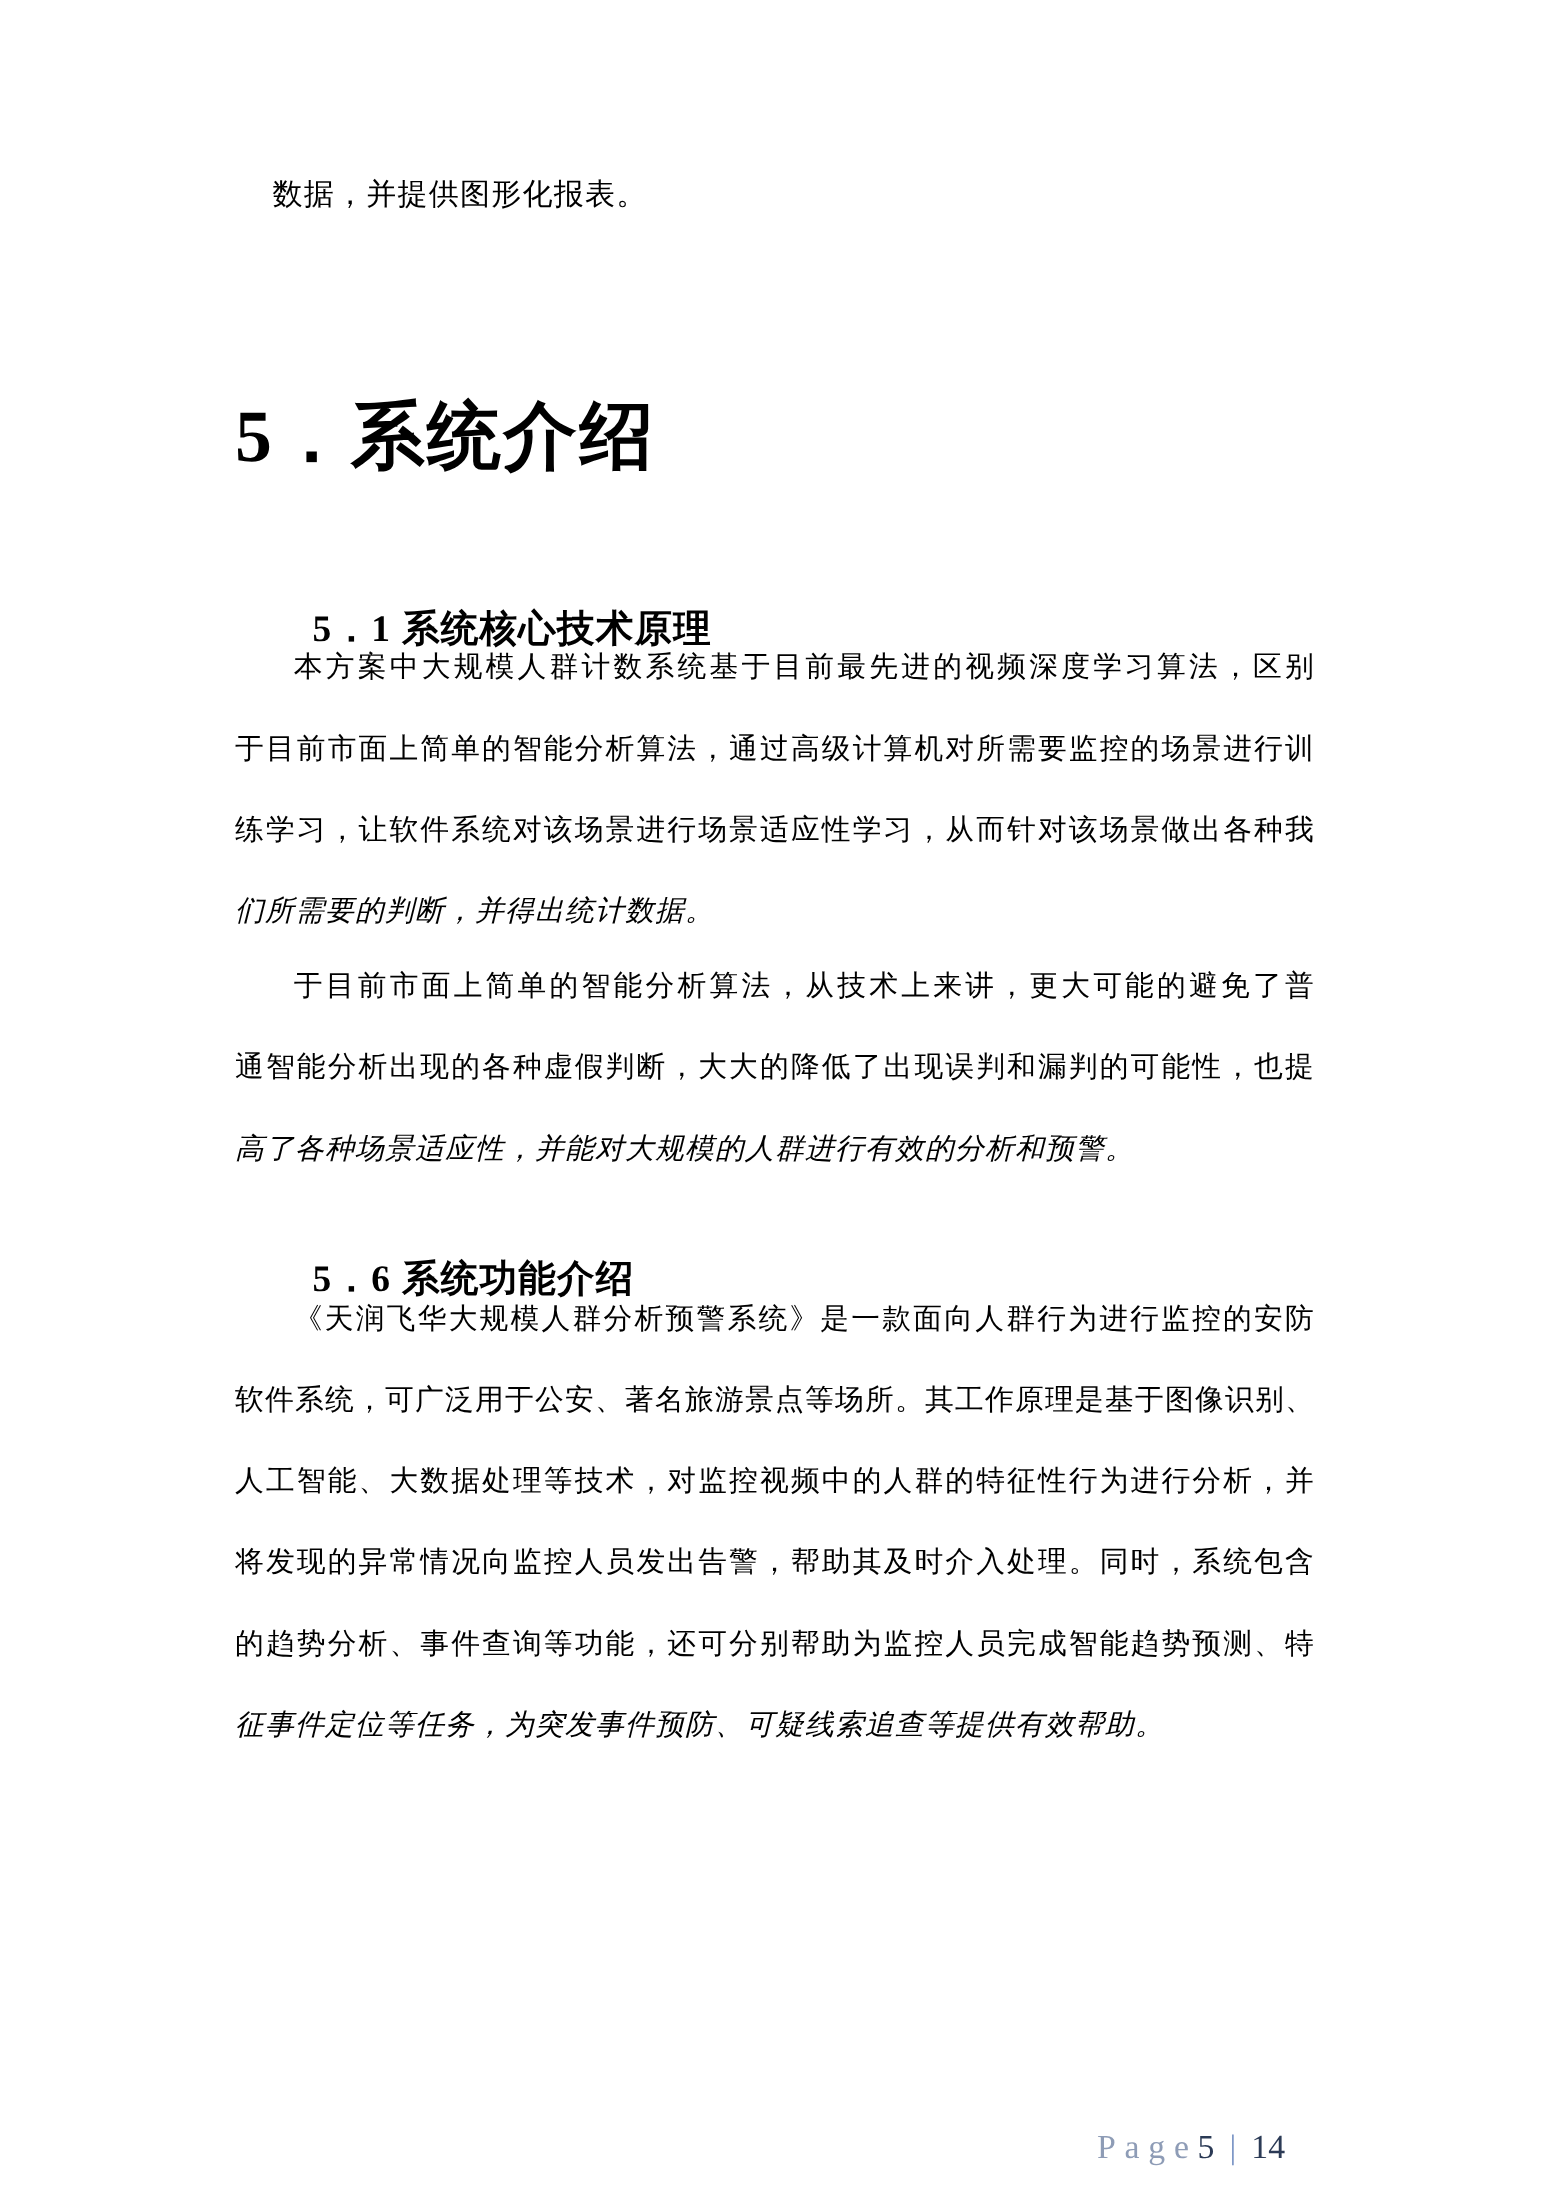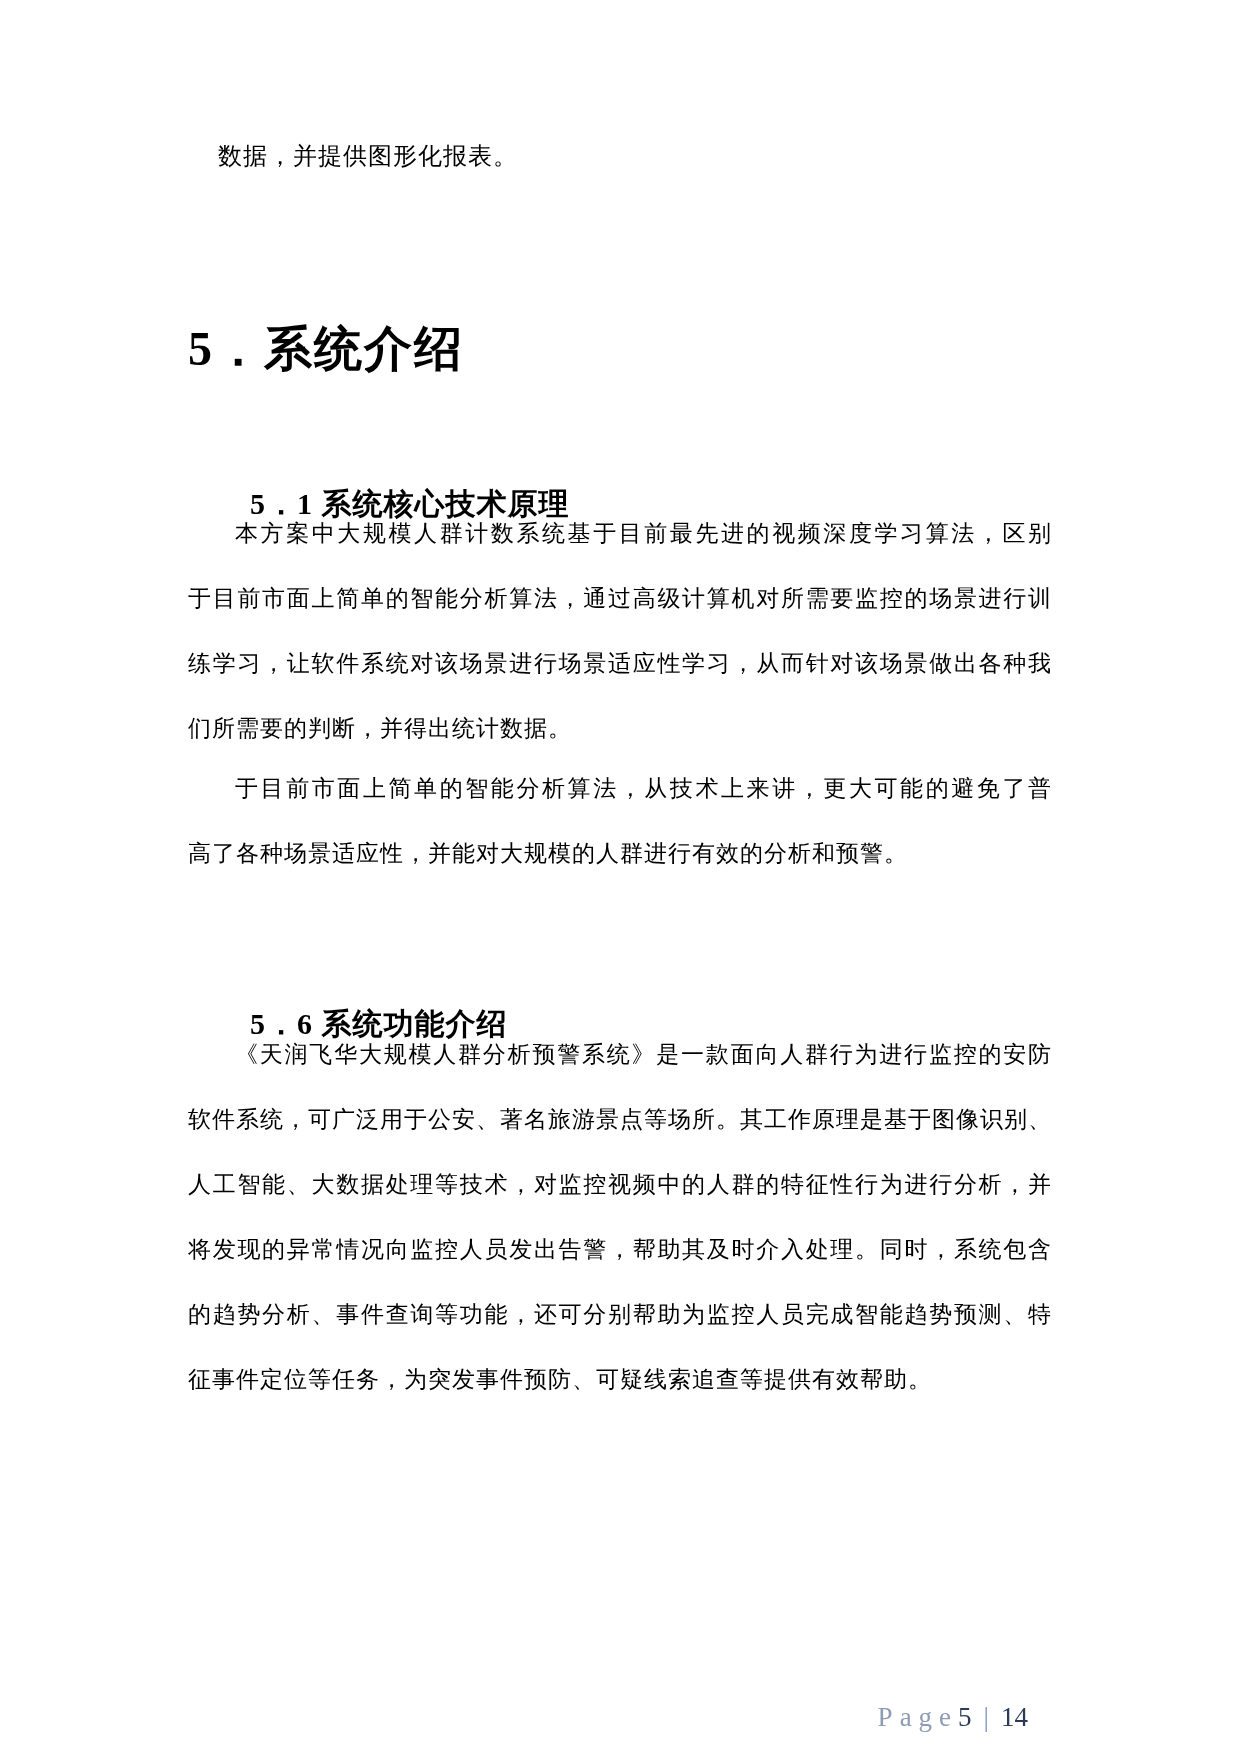--- a/index.html
+++ b/index.html
@@ -29,21 +29,21 @@
     letter-spacing:1px;
     white-space:nowrap;
   }
   
   .chapter-heading{
     position:absolute;
     left:188px;
     top:320px;
     font-family:"Liberation Serif","DejaVu Serif",serif;
     font-weight:bold;
-    font-size:48px;
+    font-size:59px;
     line-height:58px;
     letter-spacing:2px;
     white-space:nowrap;
   }
   
   .sub-heading{
     position:absolute;
     left:250px;
     font-family:"Liberation Serif","DejaVu Serif",serif;
     font-weight:bold;
@@ -66,21 +66,21 @@
   .para.p3{top:1022px;}
   .bline{
     font-size:23px;
     line-height:65px;
     height:65px;
     text-align:justify;
     text-align-last:justify;
     letter-spacing:1px;
   }
   .bline.indent{padding-left:47px;}
-  .bline.last{text-align-last:left;}
+  .bline.last{text-align-last:left;font-style:italic;}
   
   .footer{
     position:absolute;
     top:1700px;
     right:212px;
     font-family:"Liberation Serif","DejaVu Serif",serif;
     font-size:27px;
     line-height:34px;
     white-space:nowrap;
   }
@@ -110,20 +110,21 @@
 
   <div class="para p1">
     <div class="bline indent">本方案中大规模人群计数系统基于目前最先进的视频深度学习算法，区别</div>
     <div class="bline">于目前市面上简单的智能分析算法，通过高级计算机对所需要监控的场景进行训</div>
     <div class="bline">练学习，让软件系统对该场景进行场景适应性学习，从而针对该场景做出各种我</div>
     <div class="bline last">们所需要的判断，并得出统计数据。</div>
   </div>
 
   <div class="para p2">
     <div class="bline indent">于目前市面上简单的智能分析算法，从技术上来讲，更大可能的避免了普</div>
+    <div class="bline">通智能分析出现的各种虚假判断，大大的降低了出现误判和漏判的可能性，也提</div>
     <div class="bline last">高了各种场景适应性，并能对大规模的人群进行有效的分析和预警。</div>
   </div>
 
   <div class="sub-heading s2">5．6 系统功能介绍</div>
 
   <div class="para p3">
     <div class="bline indent">《天润飞华大规模人群分析预警系统》是一款面向人群行为进行监控的安防</div>
     <div class="bline">软件系统，可广泛用于公安、著名旅游景点等场所。其工作原理是基于图像识别、</div>
     <div class="bline">人工智能、大数据处理等技术，对监控视频中的人群的特征性行为进行分析，并</div>
     <div class="bline">将发现的异常情况向监控人员发出告警，帮助其及时介入处理。同时，系统包含</div>

